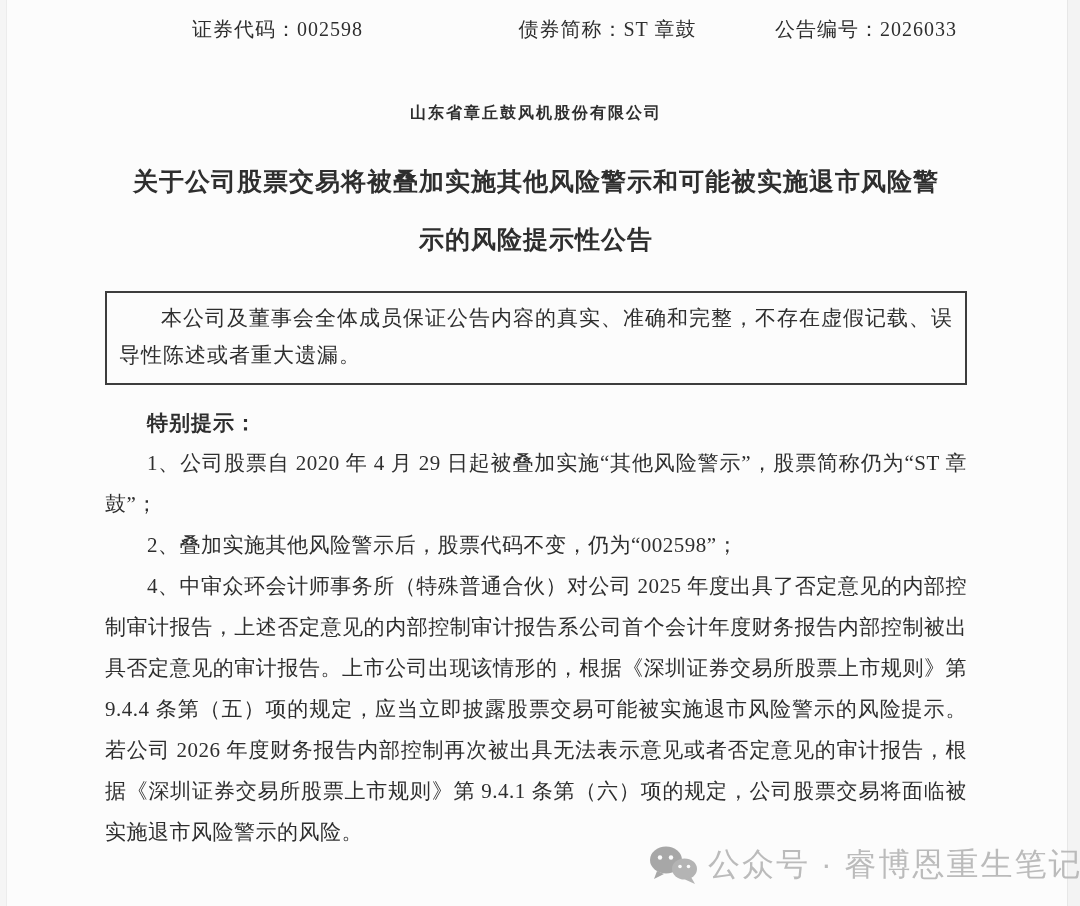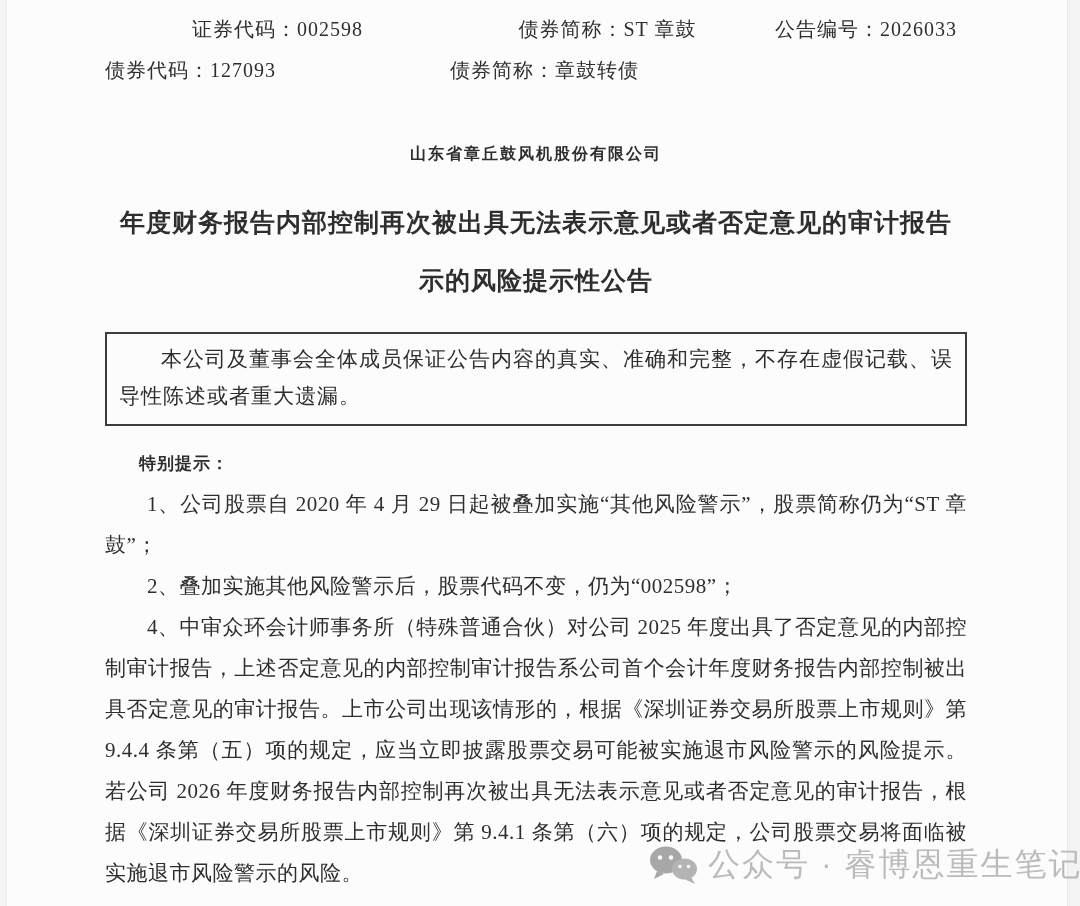--- a/index.html
+++ b/index.html
@@ -71,21 +71,21 @@
     font-size: 21px;
     line-height: 37px;
     text-indent: 2em;
     text-align: justify;
     letter-spacing: 1px;
   }
 
   
   .special-heading {
     margin-top: 18px;
-    font-size: 17px;
+    font-size: 21px;
     font-weight: bold;
     text-indent: 2em;
     line-height: 40px;
     letter-spacing: 1px;
   }
   .notice-item {
     font-size: 21px;
     line-height: 41px;
     text-indent: 2em;
     text-align: justify;
@@ -118,30 +118,25 @@
   <div class="edge-right"></div>
 
   <div class="content">
 
     <div class="hdr-row first">
       <div class="hdr-cell"><span>证券代码：</span><span>002598</span></div>
       <div class="hdr-cell"><span>债券简称：</span><span>ST 章鼓</span></div>
       <div class="hdr-cell"><span>公告编号：</span><span>2026033</span></div>
     </div>
 
-    <div class="hdr-row second">
-      <div class="hdr-cell"><span>债券代码：</span><span>127093</span></div>
-      <div class="hdr-cell"><span>债券简称：</span><span>章鼓转债</span></div>
-      <div class="hdr-cell"></div>
-    </div>
 
     <div class="company-title">山东省章丘鼓风机股份有限公司</div>
 
     <div class="subject-title">
-      <div>年度财务报告内部控制再次被出具无法表示意见或者否定意见的审计报告</div>
+      <div>关于公司股票交易将被叠加实施其他风险警示和可能被实施退市风险警</div>
       <div>示的风险提示性公告</div>
     </div>
 
     <div class="disclaimer-box">
       <span>本公司及董事会全体成员保证公告内容的真实、准确和完整，不存在虚假记载、误导性陈述或者重大遗漏。</span>
     </div>
 
     <div class="special-heading">特别提示：</div>
 
     <p class="notice-item">1、公司股票自 2020 年 4 月 29 日起被叠加实施“其他风险警示”，股票简称仍为“ST 章鼓”；</p>

